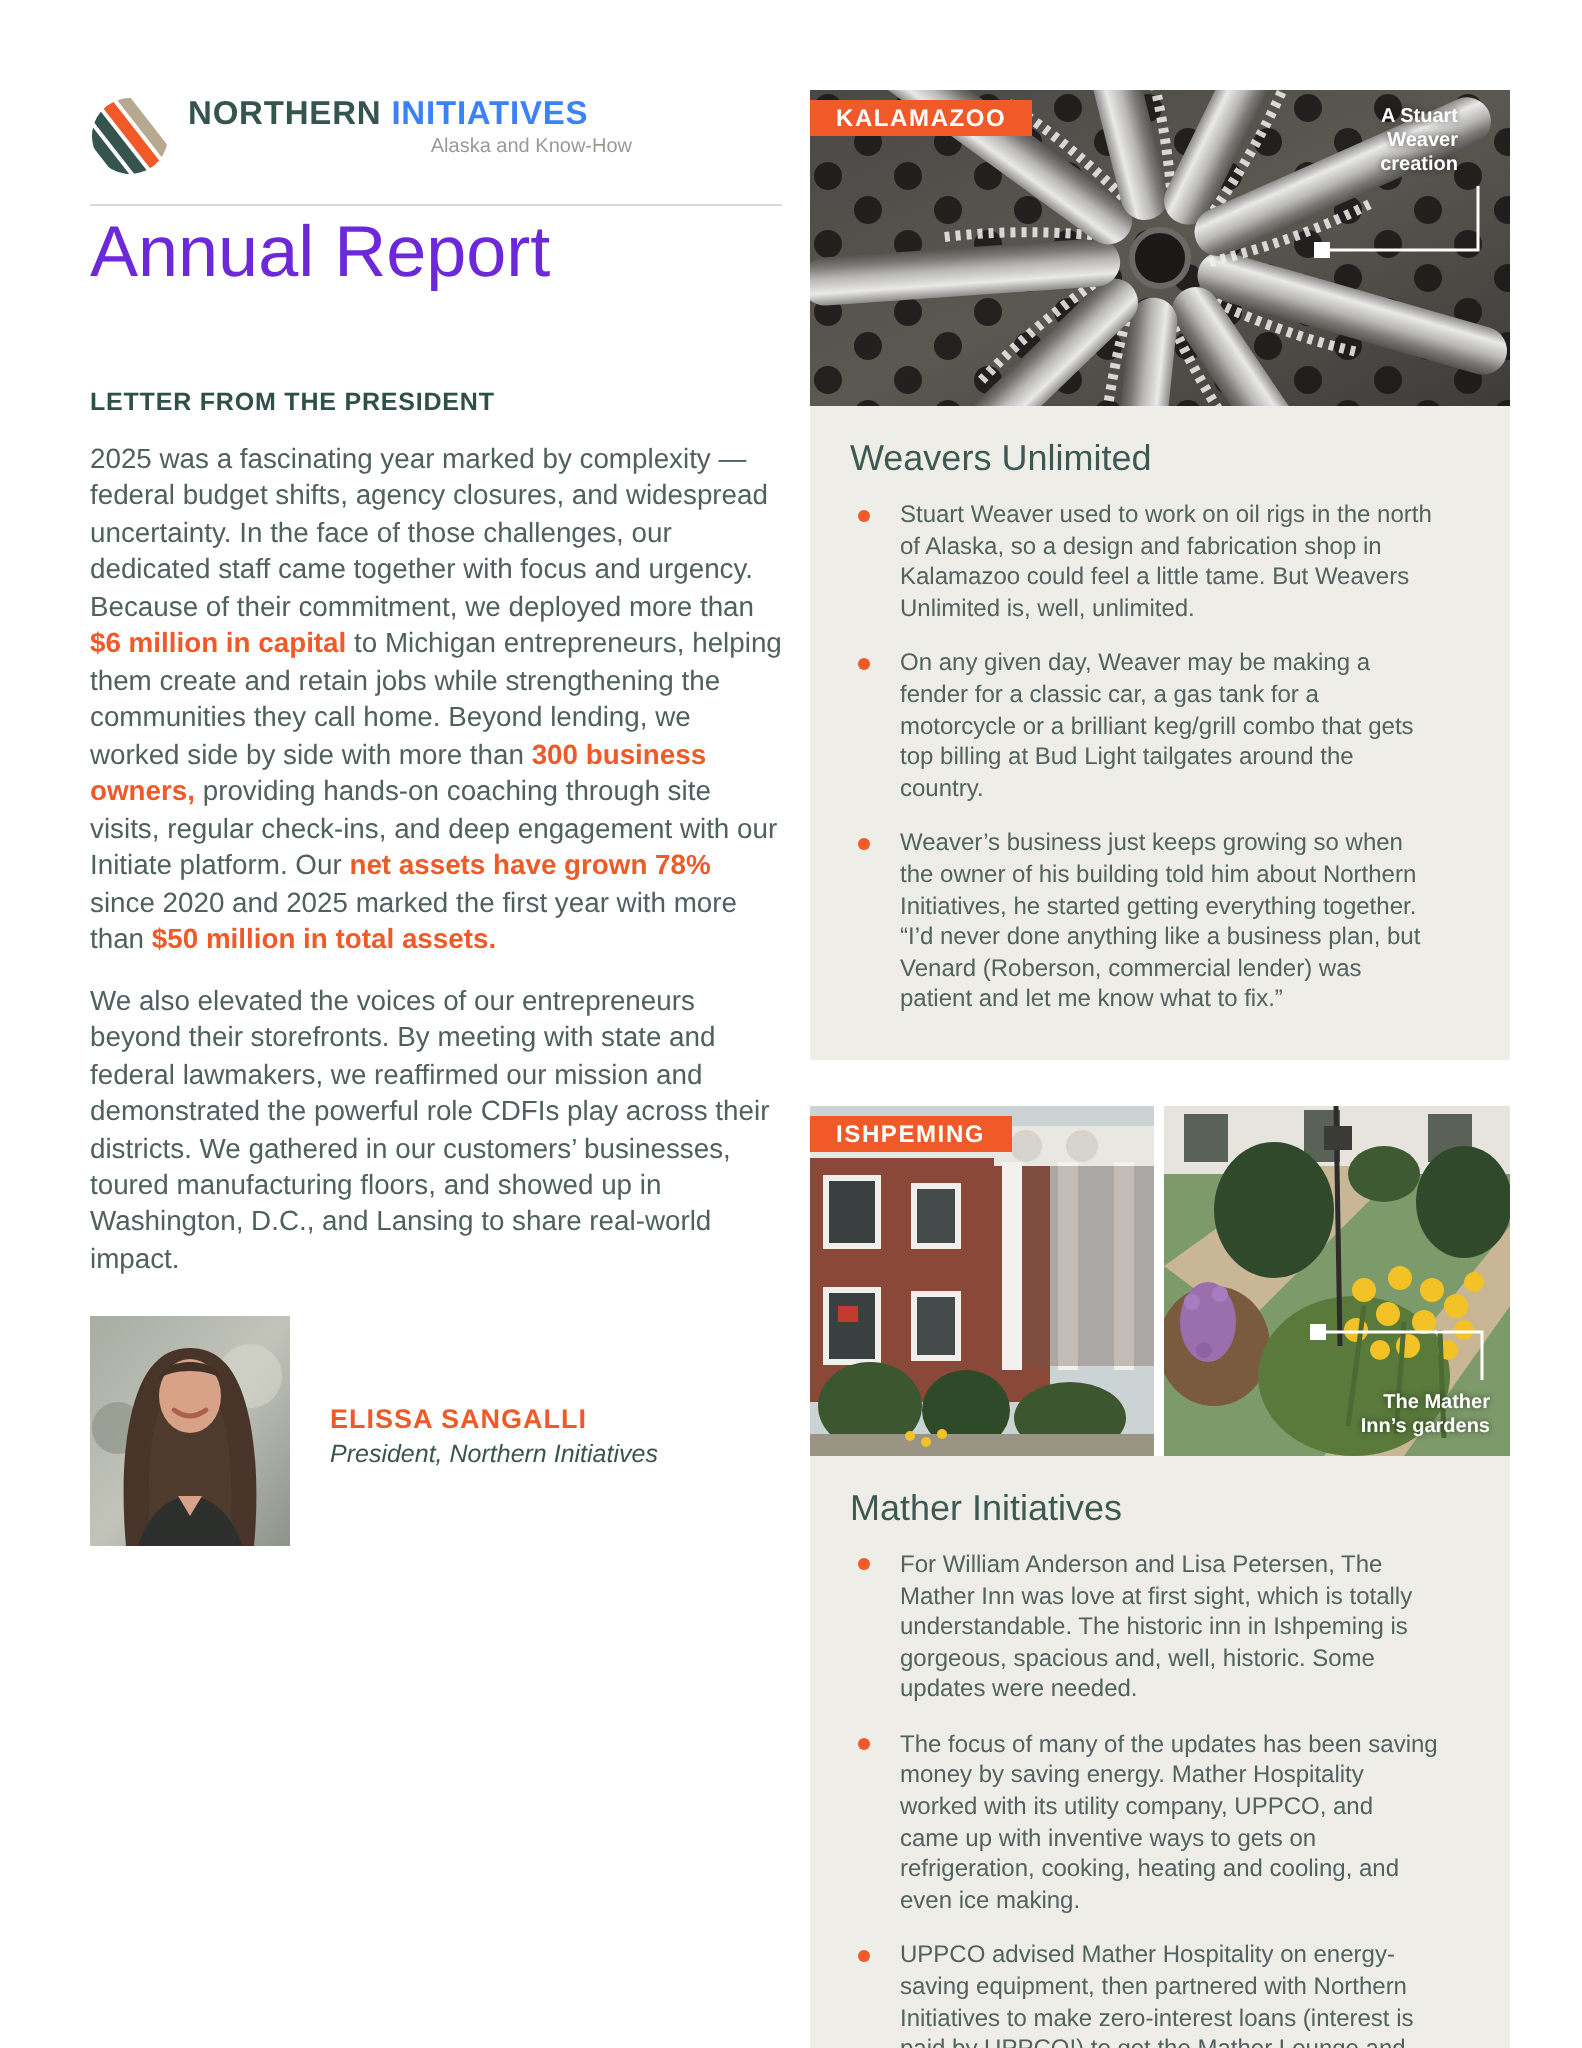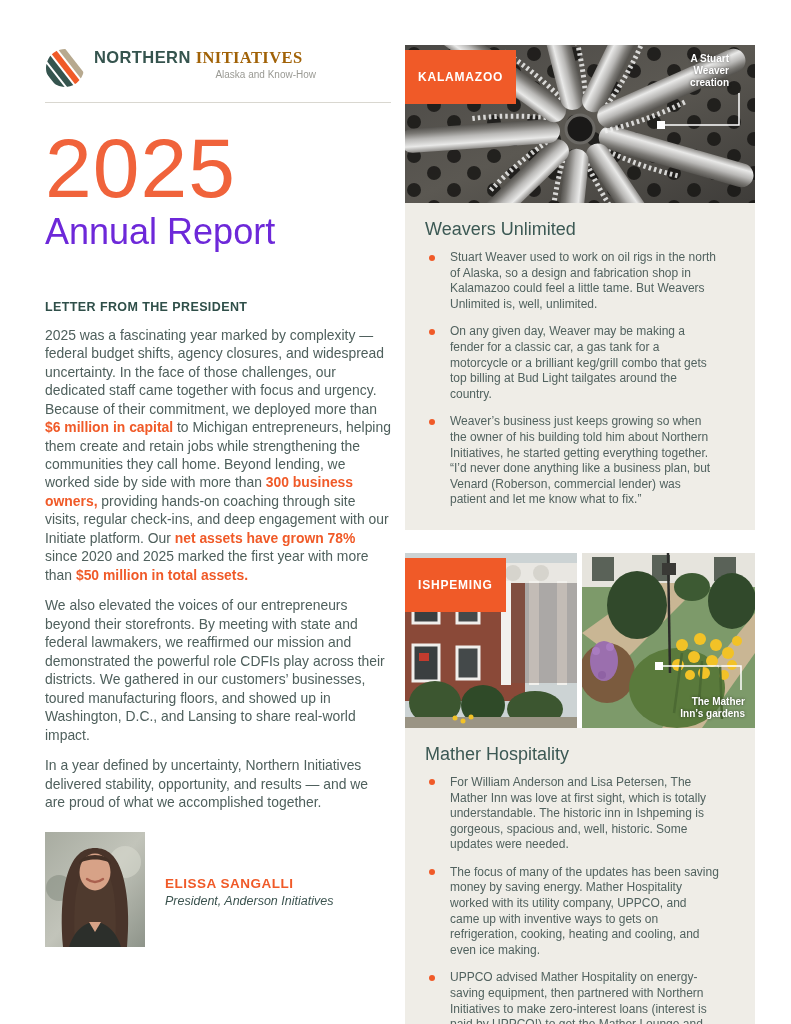--- a/index.html
+++ b/index.html
@@ -9,40 +9,40 @@
     position:relative; width:791px; height:1024px; margin:0 auto;
     background:#ffffff; overflow:hidden; color:#51625F;
   }
   
   .col-left { position:absolute; left:45px; top:48px; width:346px; }
   .brand-row { display:flex; align-items:flex-start; }
   .logo-mark { width:40px; height:40px; flex:0 0 40px; }
   .logo-textblock { margin-left:9px; width:222px; }
   .logo-name { font-size:16.5px; font-weight:bold; letter-spacing:0.4px; line-height:1.15; white-space:nowrap; }
   .logo-name .n1 { color:#35544E; }
-  .logo-name .n2 { color:#a16207;font-family:Liberation Serif, serif; }
+  .logo-name .n2 { color:#3b82f6; }
   .logo-tagline { font-size:10px; color:#9a9a94; text-align:right; margin-top:1px; }
   .rule { border:none; border-top:1px solid #d9d7d0; margin-top:14px; }
   .year { color:#F0633B; font-size:84px; font-weight:300; line-height:0.95; margin-top:26px; letter-spacing:1px; }
   .subtitle { color:#6d28d9; font-size:36px; font-weight:300; line-height:1.05; margin-top:4px; }
   .letter-heading { color:#2F4F49; font-size:12.5px; font-weight:bold; letter-spacing:0.4px; margin-top:49px; }
   .body-para { font-size:13.9px; line-height:1.33; color:#4f605d; margin-top:12px; }
   .hl { color:#F05A28; font-weight:bold; }
   .signature { display:flex; margin-top:20px; }
   .portrait { width:100px; height:115px; flex:0 0 100px; overflow:hidden; }
   .sig-text { margin-left:20px; margin-top:44px; }
   .sig-name { color:#F05A28; font-weight:bold; font-size:13.5px; letter-spacing:0.5px; }
   .sig-title { color:#3c5450; font-style:italic; font-size:12.5px; margin-top:3px; }
   
   .col-right { position:absolute; left:405px; top:45px; width:350px; }
   .story-card { margin-bottom:23px; }
   .story-photo { position:relative; width:350px; font-size:0; }
   .loc-tag {
     position:absolute; left:0; top:5px; background:#F05A28; color:#fff;
-    font-size:12px; font-weight:bold; letter-spacing:0.8px; padding:20px 13px;
+    font-size:12px; font-weight:bold; letter-spacing:0.8px; padding:2px 13px;
   }
   .photo-caption { position:absolute; color:#fff; font-weight:bold; font-size:10px; line-height:1.2; text-align:right; text-shadow:0 0 3px rgba(0,0,0,.55); }
   .caption-tr { top:8px; right:26px; width:52px; }
   .caption-br { bottom:8px; right:10px; width:78px; }
   .callout-svg { position:absolute; }
   .story-body { background:#EFEDE7; padding:16px 36px 20px 20px; }
   .story-heading { color:#3C5954; font-size:18px; font-weight:400; margin-bottom:10px; }
   .story-bullets { list-style:none; }
   .story-bullets li { position:relative; padding-left:25px; margin-bottom:12px; font-size:12px; line-height:1.3; color:#51625F; }
   .story-bullets li:last-child { margin-bottom:2px; }
@@ -75,27 +75,25 @@
           </svg>
         </span>
         <div class="logo-textblock">
           <div class="logo-name"><span class="n1">NORTHERN</span> <span class="n2">INITIATIVES</span></div>
           <div class="logo-tagline">Alaska and Know-How</div>
         </div>
       </div>
       <hr class="rule">
     </header>
 
-    <h1 class="year">2025</h1>
     <h2 class="subtitle">Annual Report</h2>
 
     <h3 class="letter-heading">LETTER FROM THE PRESIDENT</h3>
     <p class="body-para"><span>2025 was a fascinating year marked by complexity — federal budget shifts, agency closures, and widespread uncertainty. In the face of those challenges, our dedicated staff came together with focus and urgency. Because of their commitment, we deployed more than </span><span class="hl">$6 million in capital</span><span> to Michigan entrepreneurs, helping them create and retain jobs while strengthening the communities they call home. Beyond lending, we worked side by side with more than </span><span class="hl">300 business owners,</span><span> providing hands-on coaching through site visits, regular check-ins, and deep engagement with our Initiate platform. Our </span><span class="hl">net assets have grown 78%</span><span> since 2020 and 2025 marked the first year with more than </span><span class="hl">$50 million in total assets.</span></p>
     <p class="body-para"><span>We also elevated the voices of our entrepreneurs beyond their storefronts. By meeting with state and federal lawmakers, we reaffirmed our mission and demonstrated the powerful role CDFIs play across their districts. We gathered in our customers’ businesses, toured manufacturing floors, and showed up in Washington, D.C., and Lansing to share real-world impact.</span></p>
-    <p class="body-para"><span>In a year defined by uncertainty, Northern Initiatives delivered stability, opportunity, and results — and we are proud of what we accomplished together.</span></p>
 
     <div class="signature">
       <div class="portrait">
         <svg viewBox="0 0 100 115" width="100" height="115">
           <defs>
             <linearGradient id="pbg" x1="0" y1="0" x2="1" y2="1">
               <stop offset="0" stop-color="#a8aca1"></stop>
                 <stop offset="0.5" stop-color="#c2c4ba"></stop>
                 <stop offset="1" stop-color="#8e948a"></stop>
             </linearGradient>
@@ -107,21 +105,21 @@
           <path d="M30 115 C28 80 30 56 36 44 L64 44 C70 56 72 82 70 115 Z" fill="#4f3a2e"></path>
           <ellipse cx="50" cy="40" rx="15.5" ry="18.5" fill="#d7a287"></ellipse>
           <path d="M34 32 C36 20 64 20 66 32 C60 26 40 26 34 32 Z" fill="#433026"></path>
           <path d="M42 47 q8 6 16 0" stroke="#a9604e" stroke-width="2.4" fill="none" stroke-linecap="round"></path>
           <path d="M24 115 C30 96 42 90 50 90 C58 90 70 96 76 115 Z" fill="#2c2f2b"></path>
           <path d="M44 90 L50 100 L56 90 Z" fill="#d7a287"></path>
         </svg>
       </div>
       <div class="sig-text">
         <div class="sig-name">ELISSA SANGALLI</div>
-        <div class="sig-title">President, Anderson Initiatives</div>
+        <div class="sig-title">President, Northern Initiatives</div>
       </div>
     </div>
   </div>
 
   <div class="col-right">
 
     <section class="story-card">
       <div class="story-photo">
         <svg viewBox="0 0 350 158" width="350" height="158">
           <defs>
@@ -288,21 +286,21 @@
           </svg>
         </div>
         <span class="loc-tag">ISHPEMING</span>
         <span class="photo-caption caption-br">The Mather Inn’s gardens</span>
         <svg class="callout-svg" style="bottom:36px; right:10px;" width="92" height="32">
           <rect x="2" y="2" width="8" height="8" fill="#ffffff"></rect>
           <polyline points="10,6 88,6 88,30" stroke="#ffffff" stroke-width="1.5" fill="none"></polyline>
         </svg>
       </div>
       <div class="story-body">
-        <h4 class="story-heading">Mather Hospitality</h4>
+        <h4 class="story-heading">Mather Initiatives</h4>
         <ul class="story-bullets">
           <li>For William Anderson and Lisa Petersen, The Mather Inn was love at first sight, which is totally understandable. The historic inn in Ishpeming is gorgeous, spacious and, well, historic. Some updates were needed.</li>
           <li>The focus of many of the updates has been saving money by saving energy. Mather Hospitality worked with its utility company, UPPCO, and came up with inventive ways to gets on refrigeration, cooking, heating and cooling, and even ice making.</li>
           <li>UPPCO advised Mather Hospitality on energy-saving equipment, then partnered with Northern Initiatives to make zero-interest loans (interest is paid by UPPCO!) to get the Mather Lounge and the Mather Tap Room ready to serve.</li>
         </ul>
       </div>
     </section>
 
   </div>
 </div>

